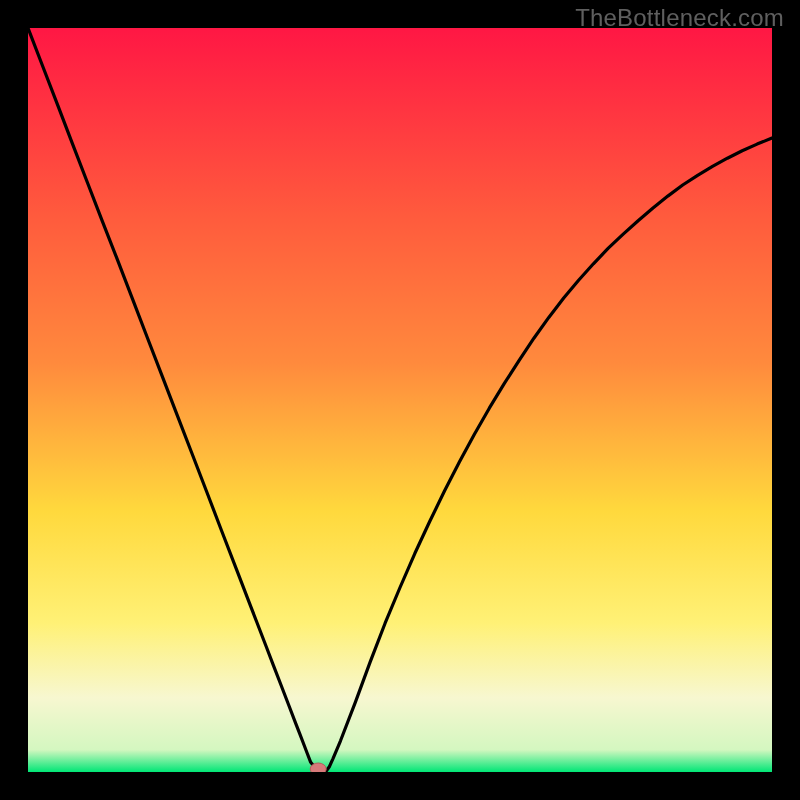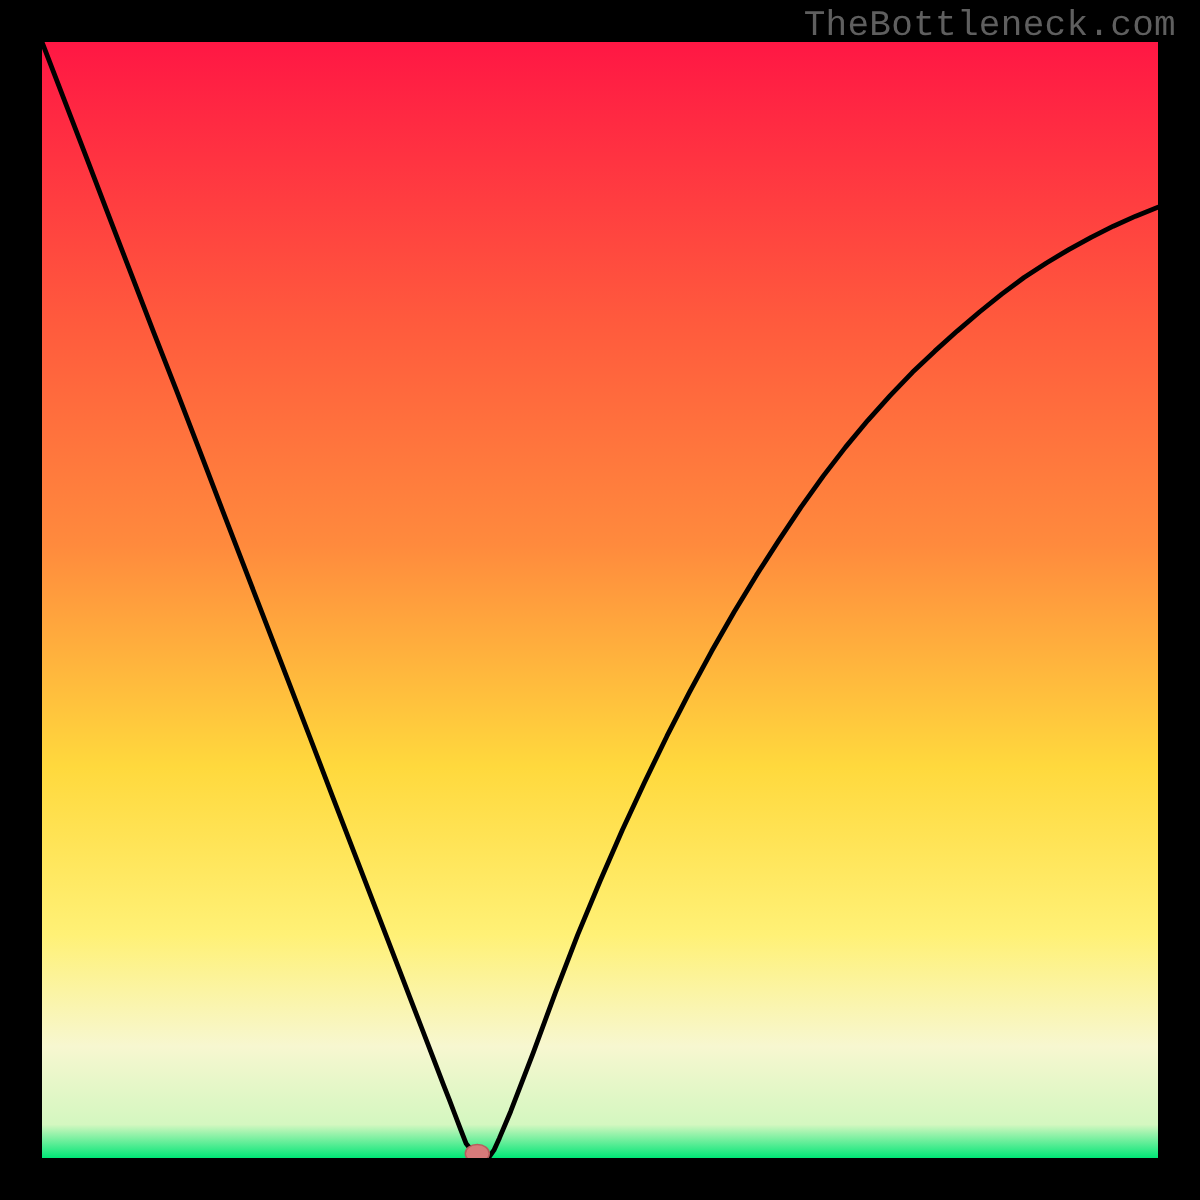--- a/index.html
+++ b/index.html
@@ -21,21 +21,20 @@
   }
   .watermark {
     position: absolute;
     top: 4px;
     right: 16px;
     color: #5f5f5f;
     font-size: 24px;
     font-weight: 400;
     letter-spacing: 0.2px;
     z-index: 10;
-    font-family: Liberation Mono, monospace;
   }
   .plot-wrap {
     position: absolute;
     left: 28px;
     top: 28px;
     width: 744px;
     height: 744px;
     overflow: hidden;
   }
   svg.plot {

